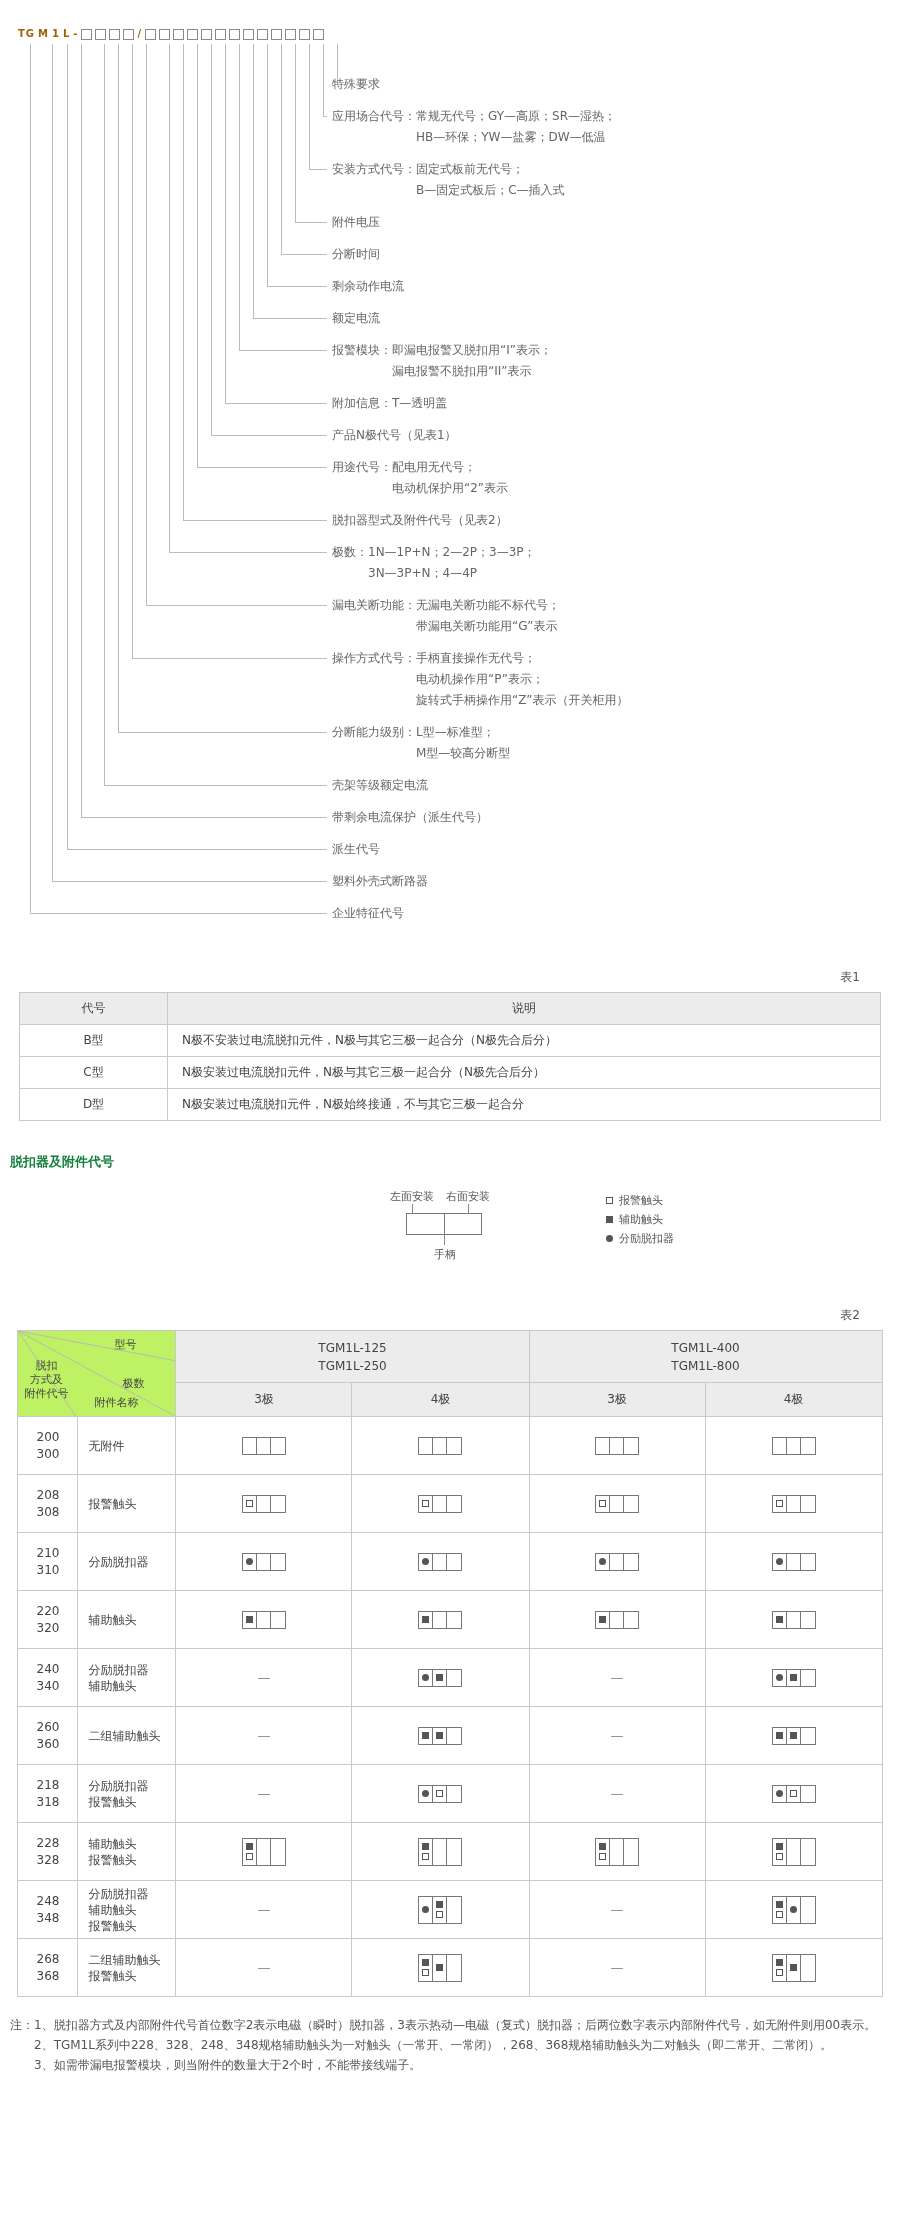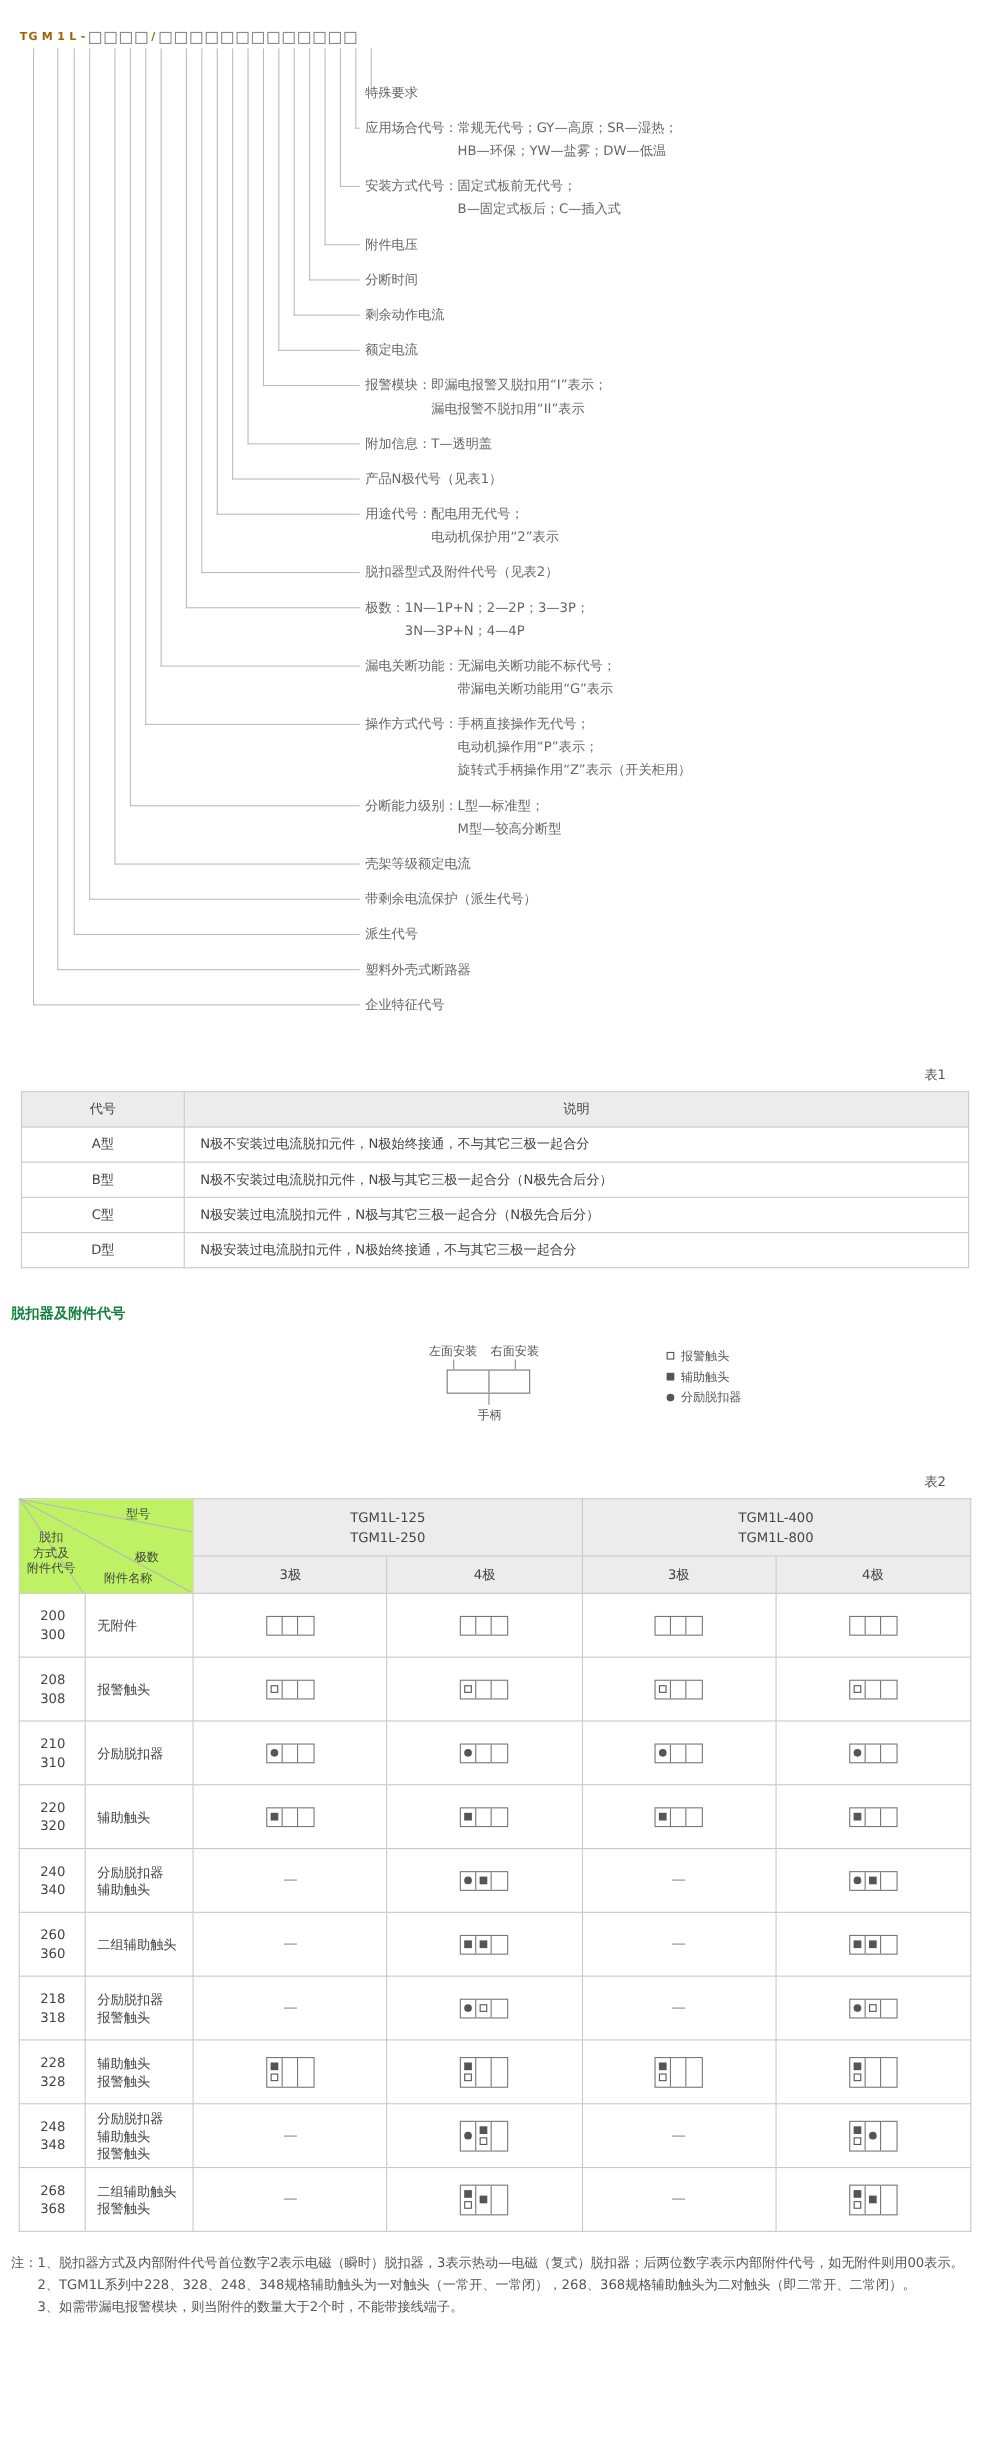--- a/index.html
+++ b/index.html
@@ -206,24 +206,20 @@
 
   <div class="table-tag tag1">表1</div>
   <table class="t1">
     <thead>
       <tr id="t1-head-row">
           <th class="code">代号</th>
           <th class="desc-h">说明</th>
         </tr>
     </thead>
     <tbody id="t1-body">
-        <tr>
-          <td class="code">A型</td>
-          <td class="desc">N极不安装过电流脱扣元件，N极始终接通，不与其它三极一起合分</td>
-        </tr>
         <tr>
           <td class="code">B型</td>
           <td class="desc">N极不安装过电流脱扣元件，N极与其它三极一起合分（N极先合后分）</td>
         </tr>
         <tr>
           <td class="code">C型</td>
           <td class="desc">N极安装过电流脱扣元件，N极与其它三极一起合分（N极先合后分）</td>
         </tr>
         <tr>
           <td class="code">D型</td>

